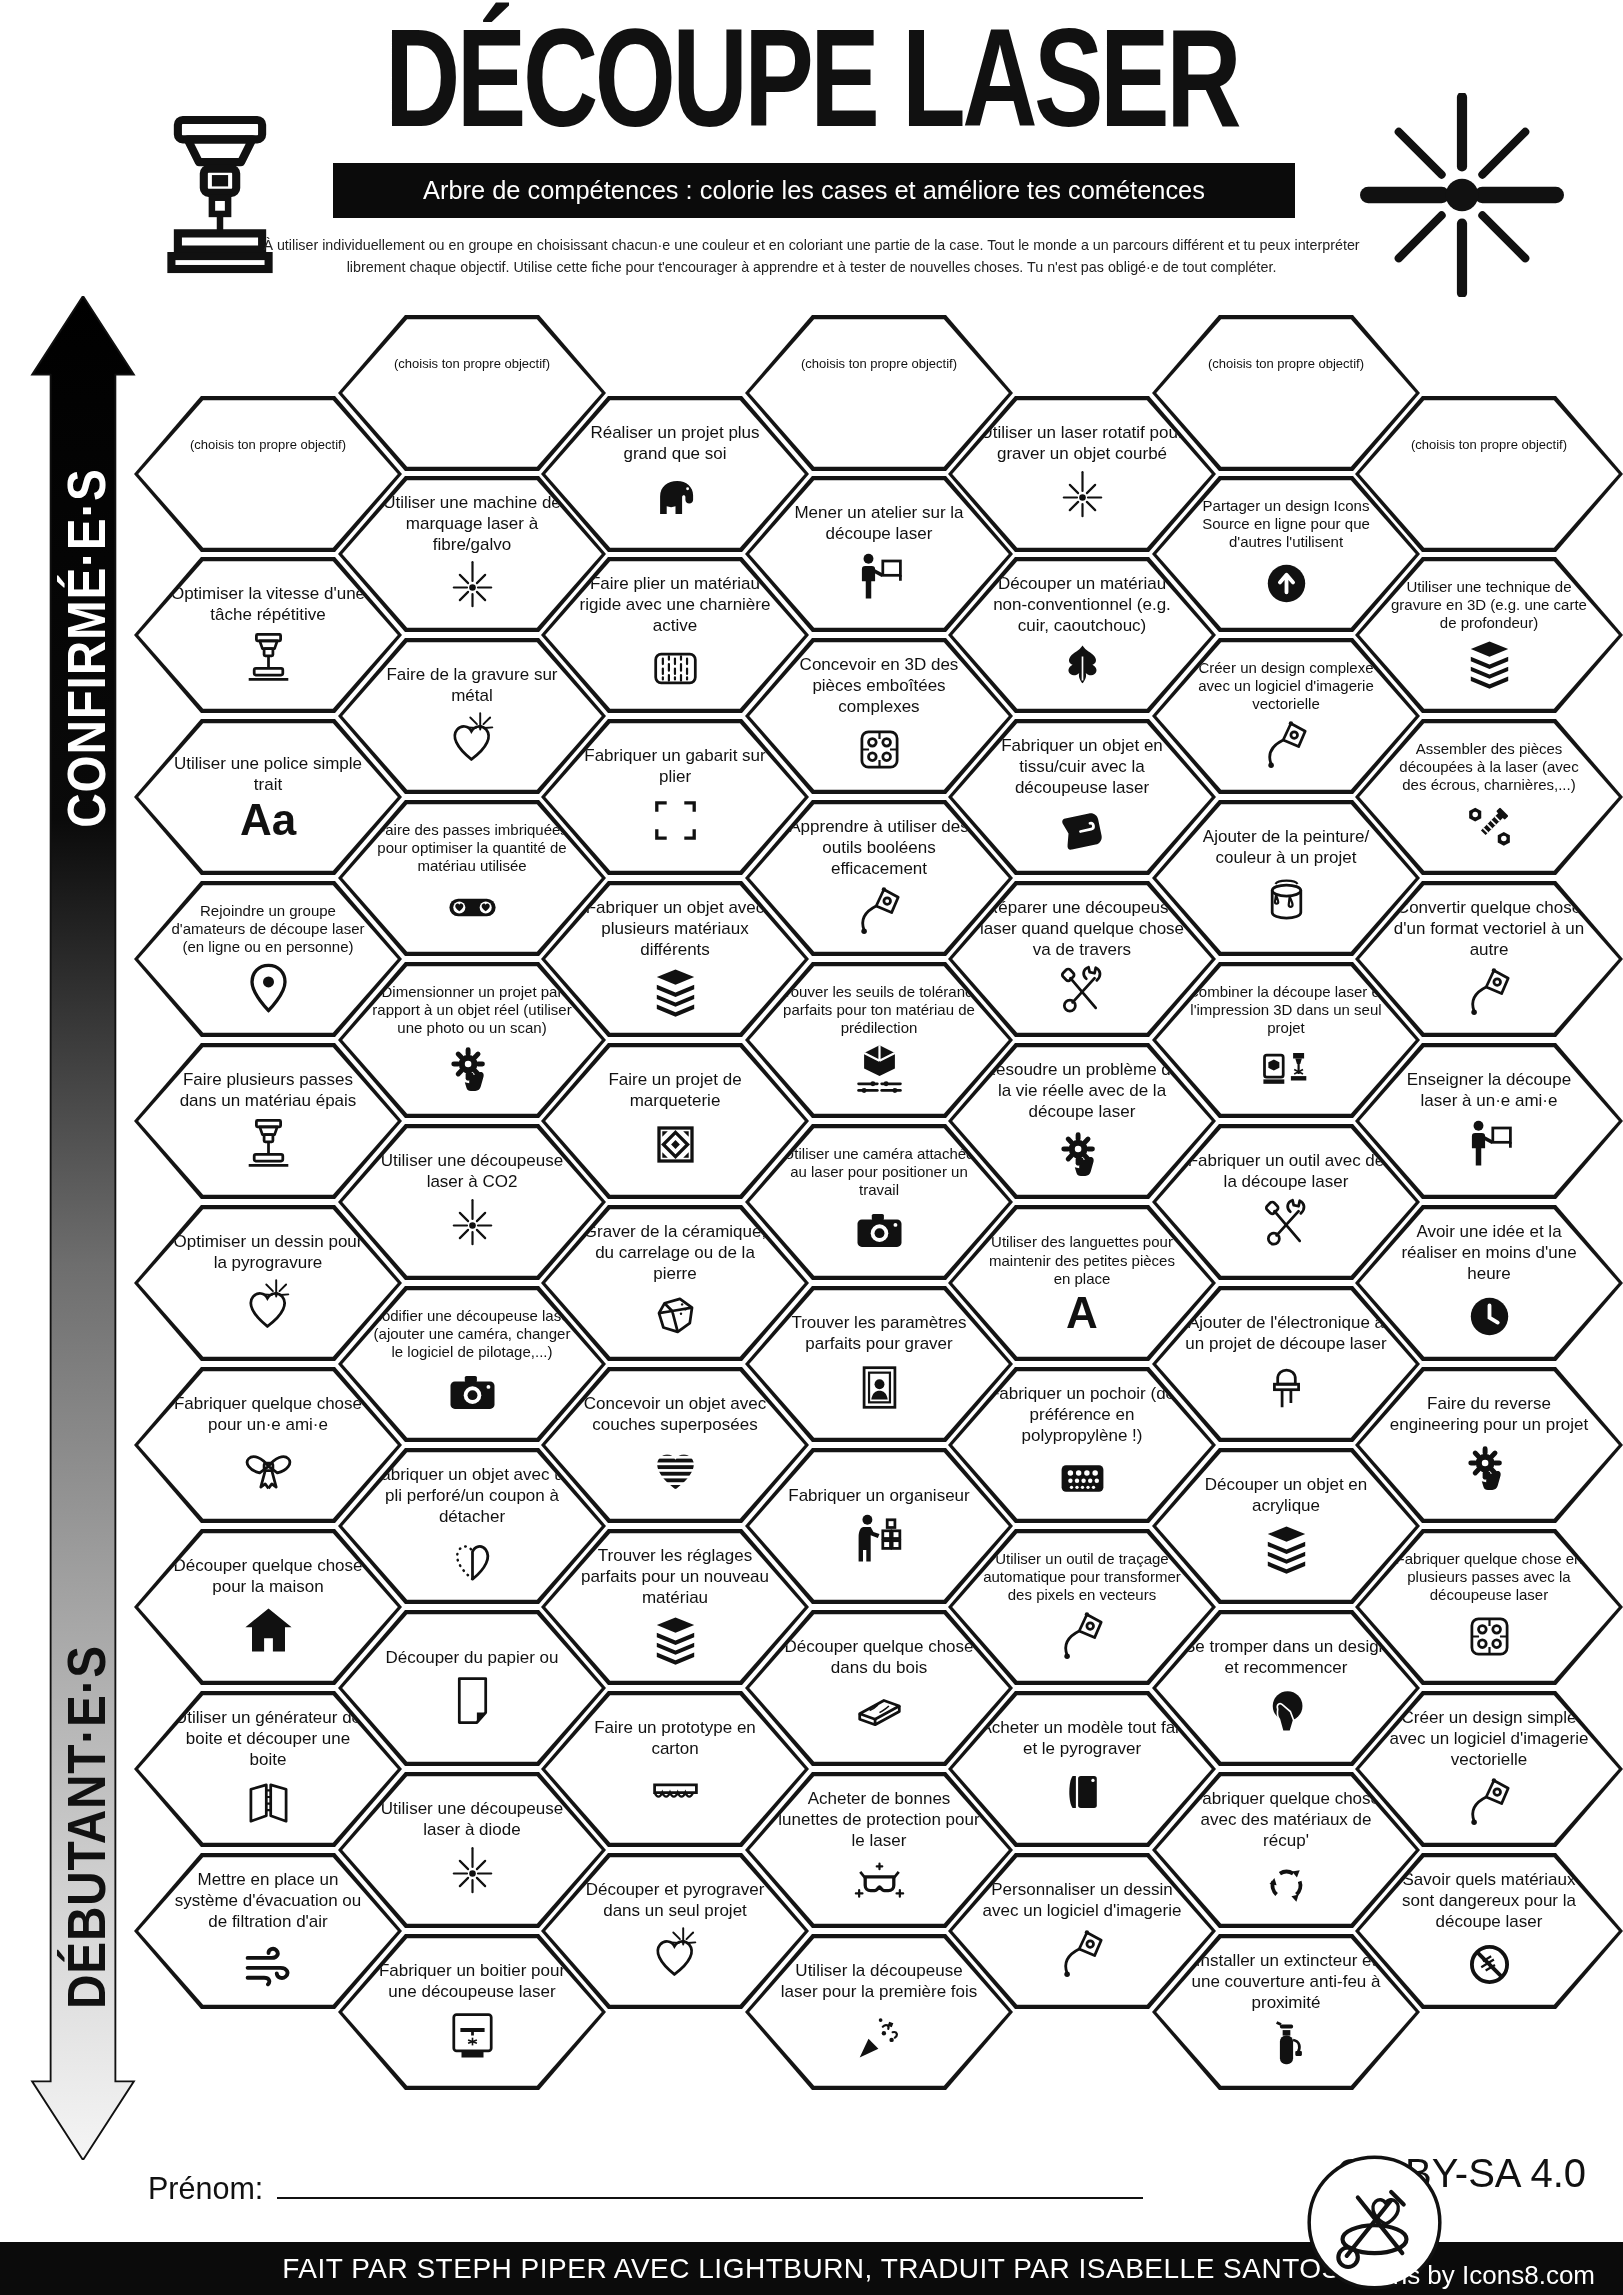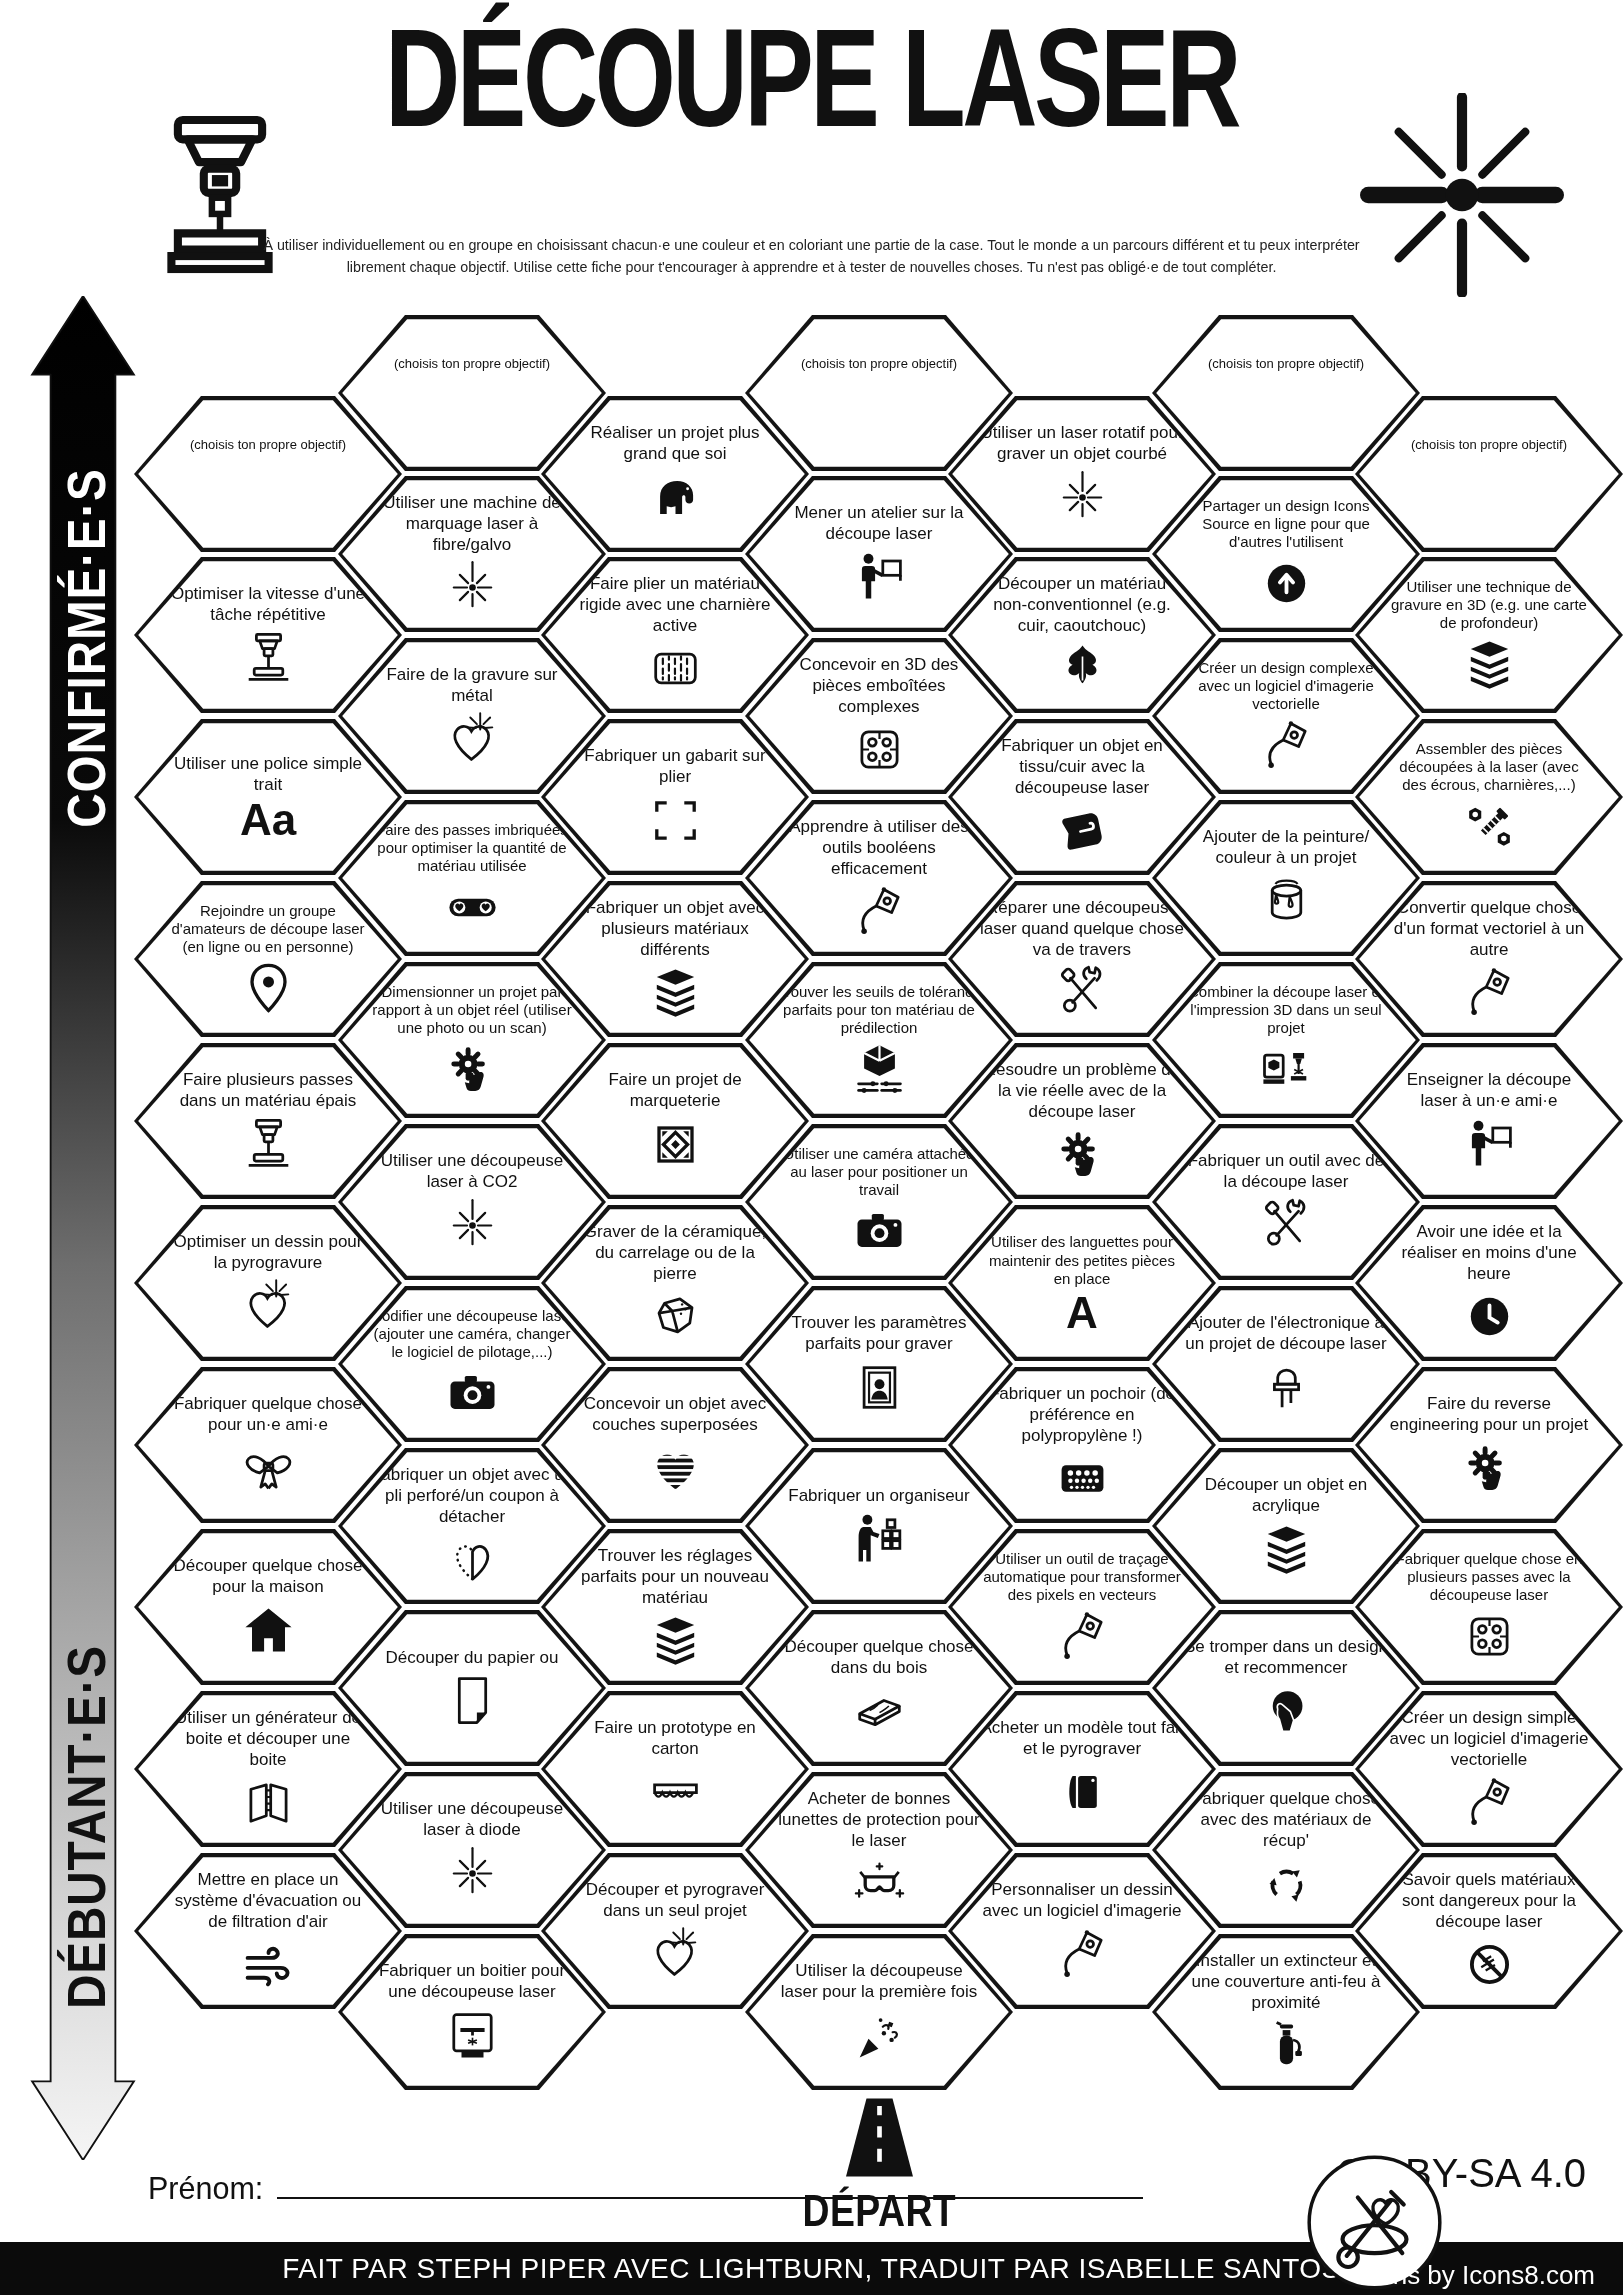--- a/index.html
+++ b/index.html
@@ -549,20 +549,23 @@
           <path d="M50 44 c-4 -8 4 -14 8 -8 c4 -6 12 0 8 8 c-3 5 -8 7 -8 7 s-5 -2 -8 -7z" stroke-width="2.5"></path>
         </g>
       </symbol>
     </defs>
   </svg>
 
   <svg class="hdr-machine" viewBox="0 0 100 100">
       <use href="#i-laser-machine"></use>
     </svg>
   <div class="title">DÉCOUPE LASER</div>
+  <div class="subtitle-bar">
+    <span>Arbre de compétences : colorie les cases et améliore tes cométences</span>
+  </div>
   <div class="intro">À utiliser individuellement ou en groupe en choisissant chacun·e une couleur et en coloriant une partie de la case. Tout le monde a un parcours différent et tu peux interpréter librement chaque objectif. Utilise cette fiche pour t'encourager à apprendre et à tester de nouvelles choses. Tu n'est pas obligé·e de tout compléter.</div>
   <svg class="hdr-burst" viewBox="0 0 100 100">
       <use href="#i-laser-burst"></use>
     </svg>
 
   <svg class="ribbon" viewBox="0 0 250 4030">
     <path d="M125 0 L235 170 L195 170 L195 3860 L235 3860 L125 4030 L15 3860 L55 3860 L55 170 L15 170 Z" fill="url(#ribbonGrad)" stroke="#111" stroke-width="4"></path>
   </svg>
   <div class="ribbon-text rt-top">CONFIRMÉ·E·S</div>
   <div class="ribbon-text rt-bottom">DÉBUTANT·E·S</div>
@@ -1128,26 +1131,20 @@
       <div class="hex" style="left: 1355px; top: 1853px;">
         <div class="hex-in">
           <div class="hex-label">Savoir quels matériaux sont dangereux pour la découpe laser</div>
           <svg class="icon" viewBox="0 0 100 100">
             <use href="#i-no-material"></use>
           </svg>
         </div>
       </div>
     </div>
 
-  <div class="depart">
-    <svg class="icon" viewBox="0 0 100 100">
-        <use href="#i-road"></use>
-      </svg>
-    <div class="depart-label">DÉPART</div>
-  </div>
 
   <div class="prenom-row">
     <span class="prenom-label">Prénom:</span>
     <span class="prenom-line"></span>
   </div>
   <div class="cc">CC BY-SA 4.0</div>
   <div class="bottom-bar">
     <span class="credit">FAIT PAR STEPH PIPER AVEC LIGHTBURN, TRADUIT PAR ISABELLE SANTOS</span>
   </div>
   <svg class="badge" viewBox="0 0 100 100">

